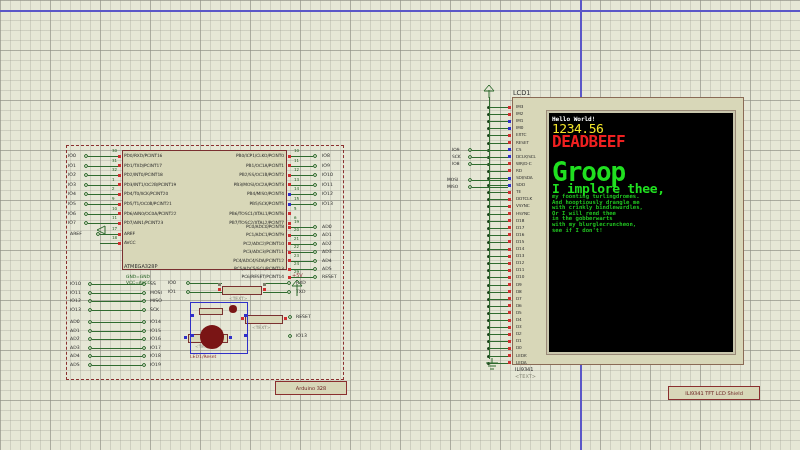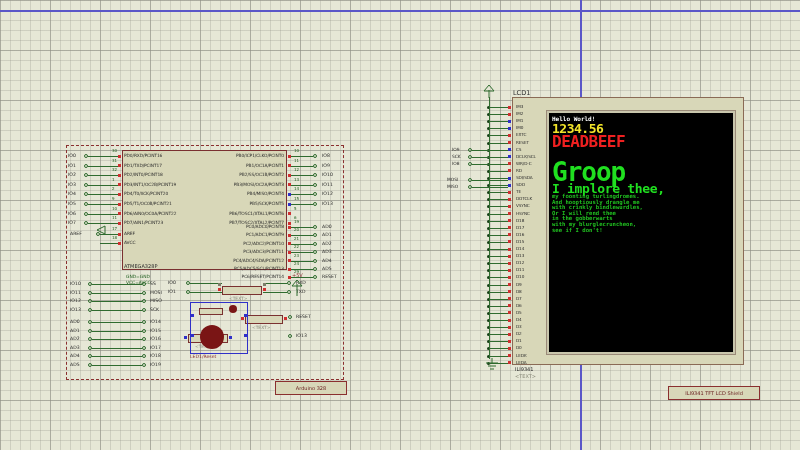--- a/index.html
+++ b/index.html
@@ -88,21 +88,21 @@
     border:1px solid #9a8a78;
   }
   #lcd-screen {
     position:absolute;
     background:#000;
     overflow:hidden;
     font-family:"DejaVu Sans Mono", monospace;
   }
   .lcd-line { position:absolute; white-space:pre; letter-spacing:0px; }
   #lcd-hello  { color:#ffffff; font-size:6px;  top:2px;  left:3px; font-weight:bold;}
-  #lcd-num    { color:#f2e42a; font-size:13px; top:8px;  left:3px; font-weight:bold; letter-spacing:-.5px;}
+  #lcd-num    { color:#f2e42a; font-size:13px; top:8px;  left:3px; font-weight:normal; letter-spacing:-.5px;}
   #lcd-dead   { color:#ef2020; font-size:16px; top:19px; left:3px; font-weight:bold; letter-spacing:-.5px;}
   #lcd-groop  { color:#20e020; font-size:26px; top:44px; left:3px; font-weight:bold; letter-spacing:-1px;}
   #lcd-implore{ color:#20e020; font-size:13px; top:68px; left:3px; font-weight:bold; letter-spacing:-.3px;}
   #lcd-poem   { color:#20c020; font-size:5.6px; top:81px; left:3px; font-weight:bold;
                 line-height:5.6px; }
   
   .tagbox {
     position:absolute;
     background:#d8d7b8;
     border:1px solid #8a2f2f;

